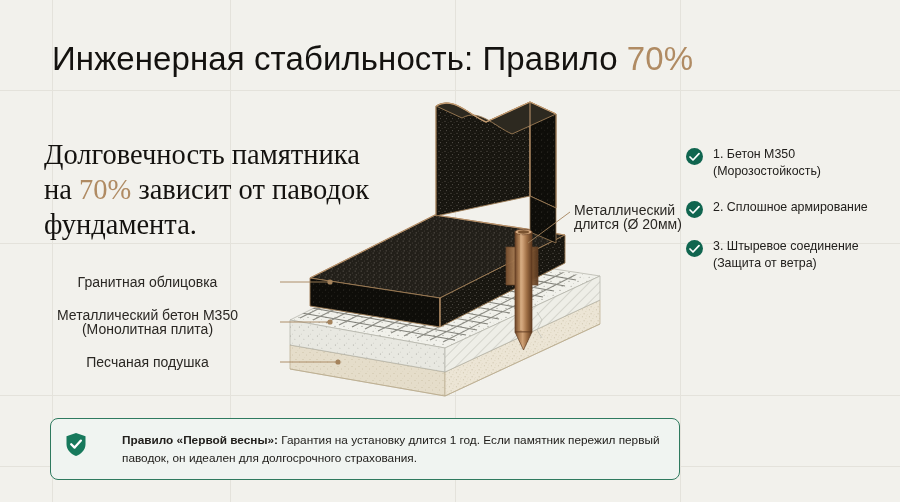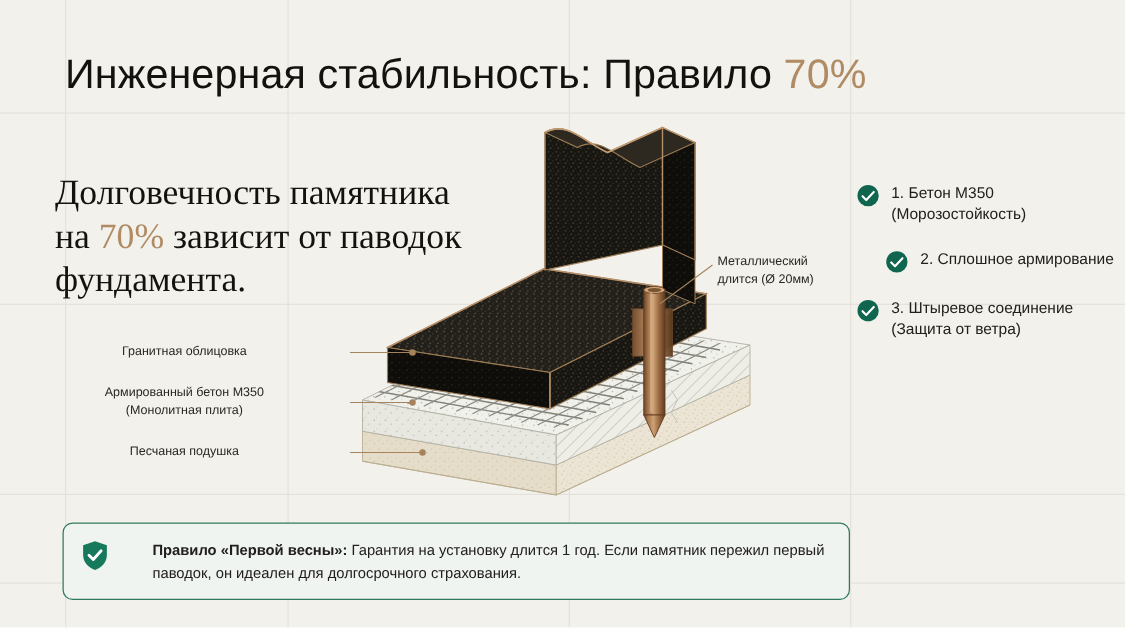--- a/index.html
+++ b/index.html
@@ -72,21 +72,20 @@
     position: absolute;
     left: 686px;
     top: 146px;
     width: 205px;
     z-index: 5;
   }
   .chk-item {
     display: flex;
     align-items: flex-start;
     margin-bottom: 20px;
-    justify-content: flex-end;
   }
   .chk-icon {
     flex: 0 0 auto;
     width: 17px;
     height: 17px;
     border-radius: 50%;
     background: #10654f;
     margin-right: 10px;
     margin-top: 2px;
     position: relative;
@@ -104,21 +103,21 @@
     left: 0;
     top: 0;
     width: 900px;
     height: 502px;
     z-index: 3;
   }
 
   
   .dlabel {
     position: absolute;
-    font-size: 10px;
+    font-size: 14px;
     line-height: 14px;
     color: #2a2723;
     z-index: 6;
     white-space: nowrap;
   }
   .dlabel.right-align { text-align: center; }
 
   
   #callout {
     position: absolute;
@@ -363,21 +362,21 @@
       <circle cx="330" cy="322" r="2.6"></circle>
       <circle cx="338" cy="362" r="2.6"></circle>
     </g>
   </svg>
 
   <div class="dlabel right-align" style="left:20px; top:275px; width:255px;">
     <span>Гранитная облицовка</span>
   </div>
 
   <div class="dlabel right-align" style="left:20px; top:308px; width:255px;">
-    <div>Армированный бетон М350</div>
+    <div>Металлический бетон М350</div>
     <div>(Монолитная плита)</div>
   </div>
 
   <div class="dlabel right-align" style="left:20px; top:355px; width:255px;">
     <span>Песчаная подушка</span>
   </div>
 
   <div class="dlabel" style="left:574px; top:203px;">
     <div>Металлический</div>
     <div>длится (Ø 20мм)</div>

